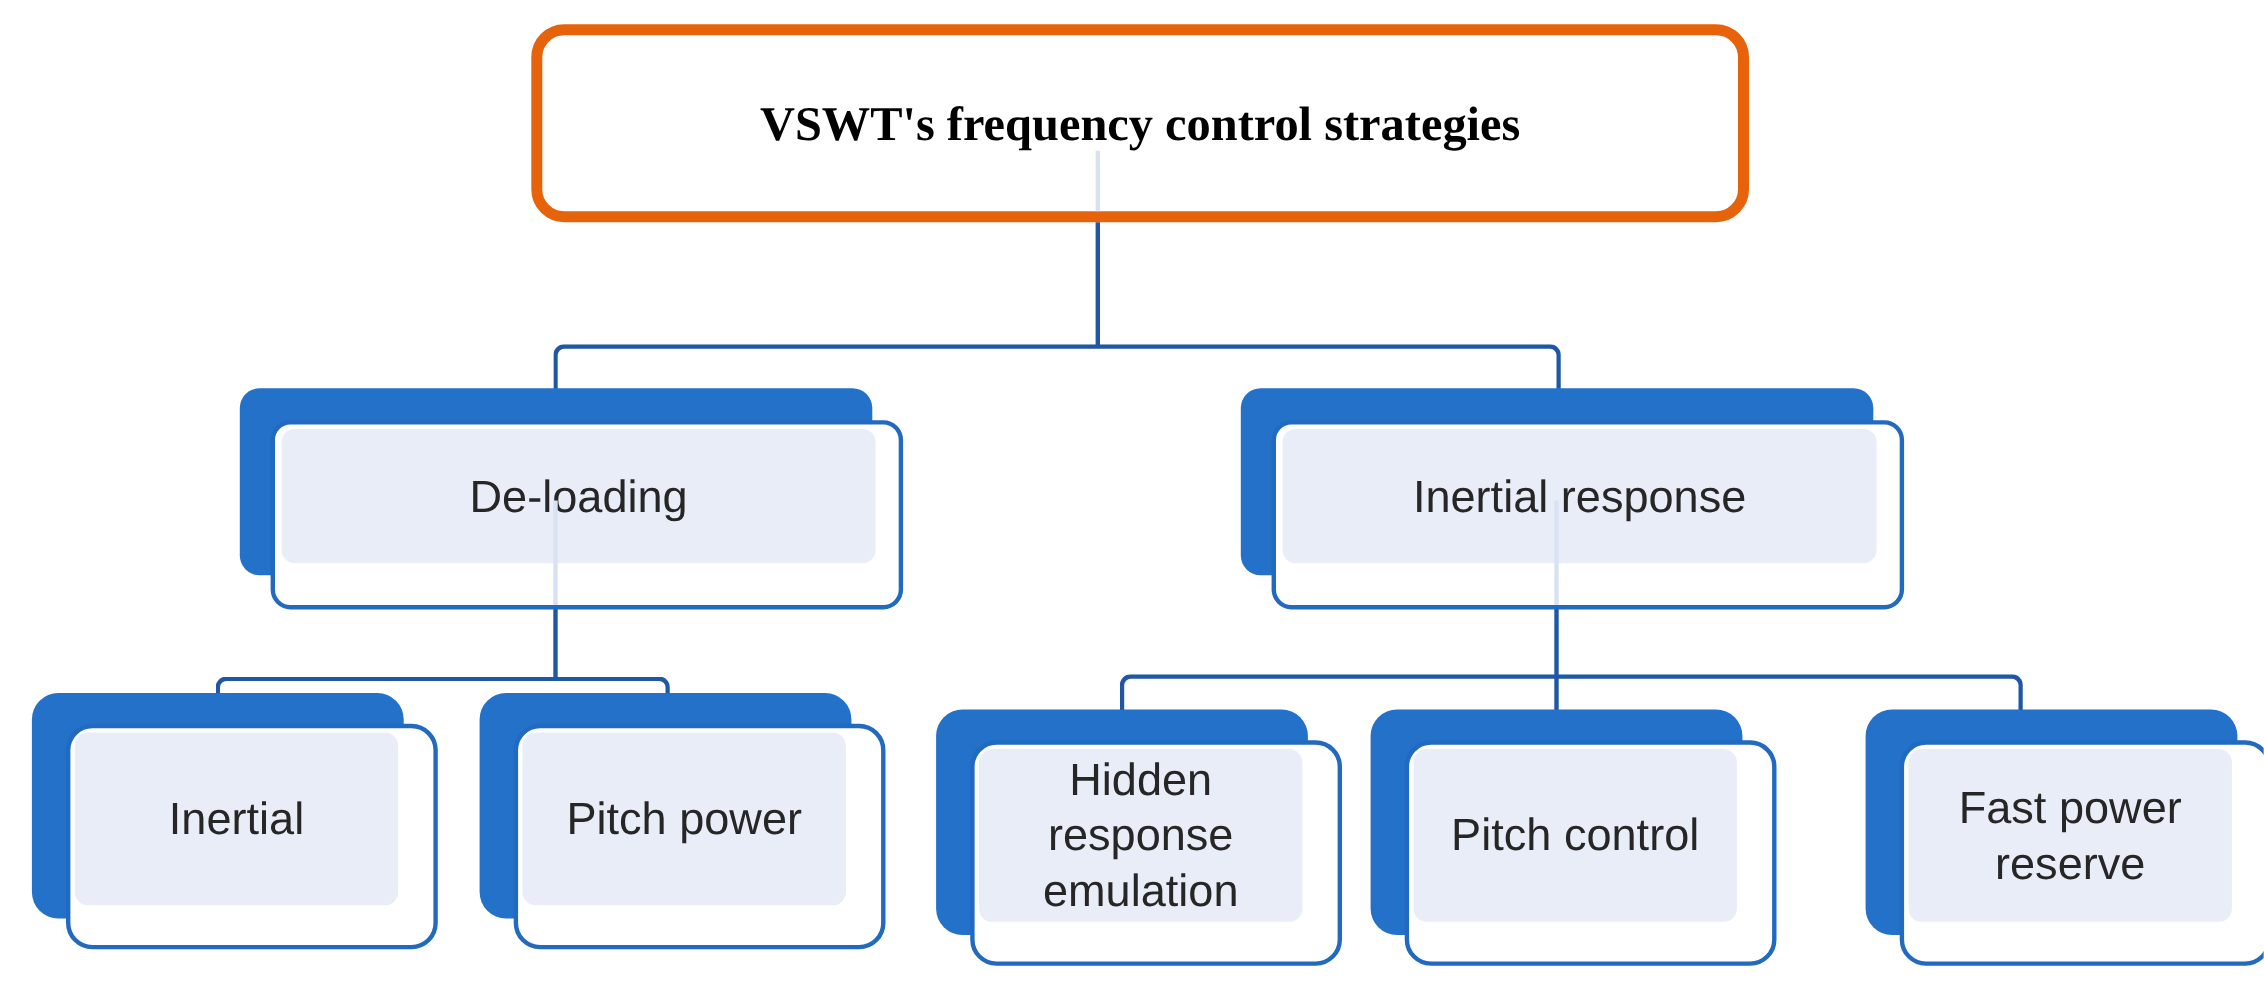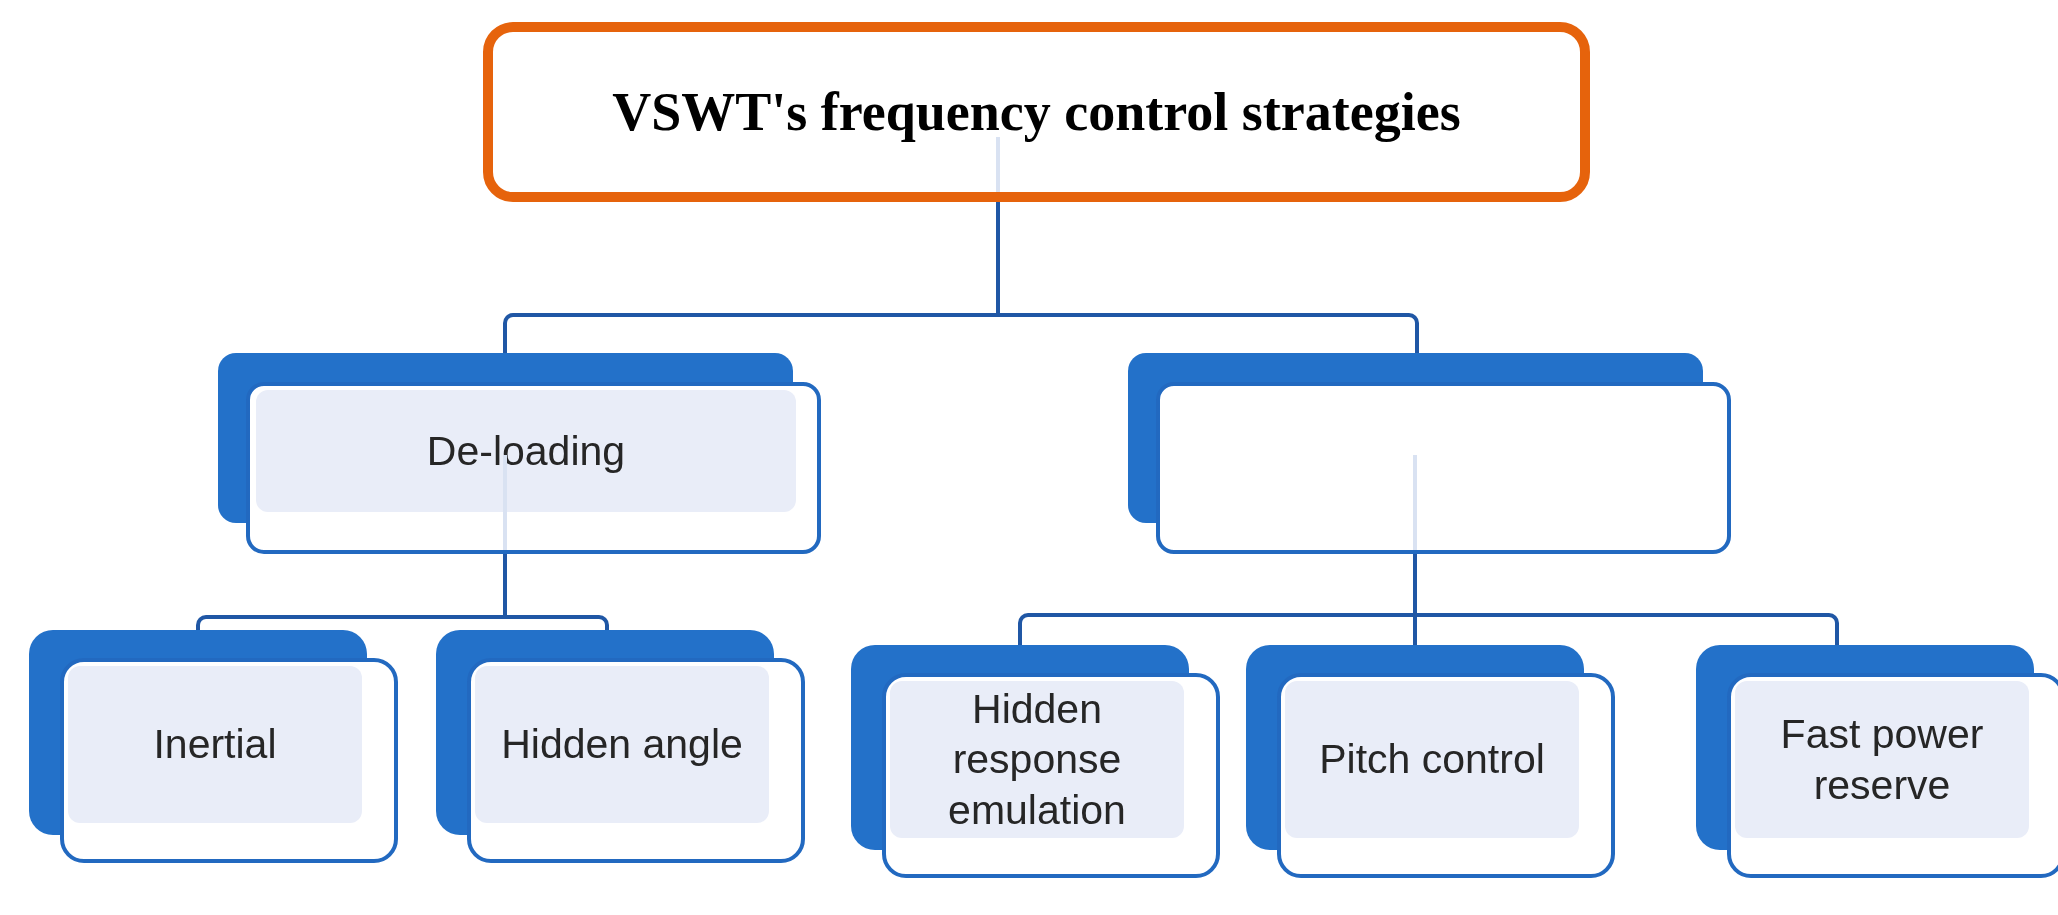--- a/index.html
+++ b/index.html
@@ -15,21 +15,21 @@
     border:4px solid var(--connector-blue,#2057A5);border-bottom:none;
     border-radius:10px 10px 0 0;
   }
   
   .title-box{
     position:absolute;left:483px;top:22px;width:1107px;height:180px;box-sizing:border-box;
     border:10px solid var(--accent-orange,#E6630C);border-radius:30px;background:#fff;
     display:flex;align-items:center;justify-content:center;z-index:2;
   }
   .title-text{
-    font-family:"Liberation Serif",serif;font-weight:bold;font-size:54px;color:#000;
+    font-family:"Liberation Serif",serif;font-weight:bold;font-size:44px;color:#000;
     text-align:right;position:relative;z-index:5;
   }
   
   .cluster{position:absolute;z-index:2;}
   .back{position:absolute;background:var(--box-blue,#2371C9);box-sizing:border-box;}
   .front{position:absolute;background:#fff;border:4px solid var(--box-border-blue,#2269C0);box-sizing:border-box;z-index:2;}
   .panel{
     position:absolute;background:var(--panel-fill,#E9EDF8);z-index:3;
     display:flex;align-items:center;justify-content:center;text-align:center;box-sizing:border-box;
   }
@@ -78,35 +78,38 @@
     <div class="faint"></div>
     <div class="panel">
       <div class="node-label">De-loading</div>
     </div>
   </div>
 
   <div class="cluster lv2" style="left:1128px;top:353px">
     <div class="back"></div>
     <div class="front"></div>
     <div class="faint"></div>
+    <div class="panel">
+      <div class="node-label">Inertial response</div>
+    </div>
   </div>
 
   <div class="cluster lv3" style="left:29px;top:630px">
     <div class="back"></div>
     <div class="front"></div>
     <div class="panel">
       <div class="node-label">Inertial</div>
     </div>
   </div>
 
   <div class="cluster lv3" style="left:436px;top:630px">
     <div class="back"></div>
     <div class="front"></div>
     <div class="panel">
-      <div class="node-label">Hidden angle</div>
+      <div class="node-label">Pitch power</div>
     </div>
   </div>
 
   <div class="cluster lv3" style="left:851px;top:645px">
     <div class="back"></div>
     <div class="front"></div>
     <div class="panel">
       <div class="node-label">Hidden
 response
 emulation</div>

